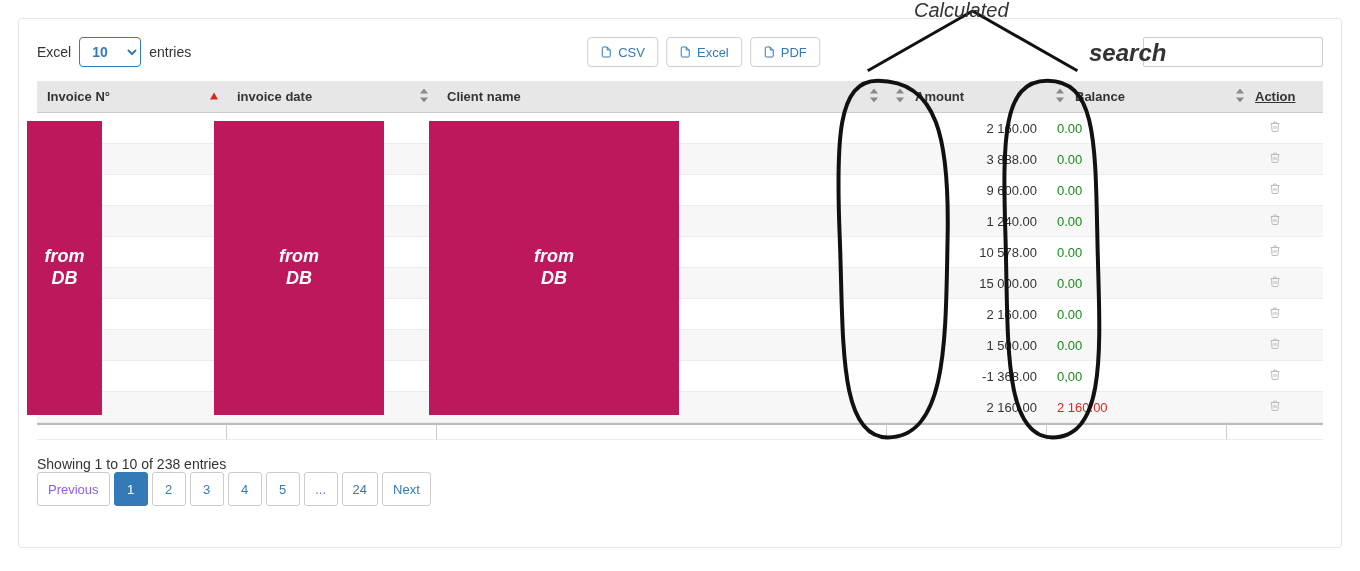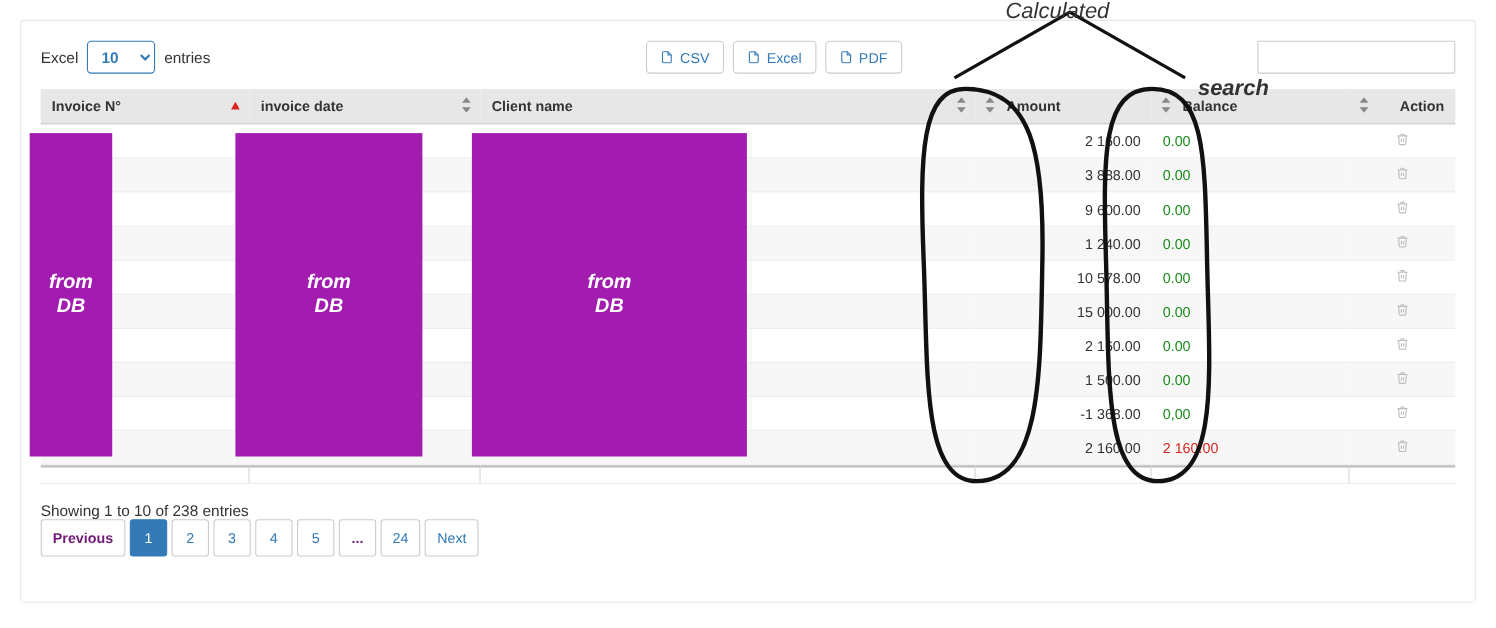--- a/index.html
+++ b/index.html
@@ -139,32 +139,32 @@
     height: 34px;
     display: inline-flex;
     align-items: center;
     justify-content: center;
     padding: 0 10px;
     border-radius: 3px;
     font-size: 13px;
     cursor: pointer;
   }
   .pagination .page-btn.active { background: #337ab7; color: #fff; border-color: #337ab7; }
-  .pagination .page-btn.disabled { color: #701a75; cursor: default; font-weight: bold; }
+  .pagination .page-btn.disabled { color: #8b5cf6; cursor: default; }
 
   
   .overlay {
     position: absolute;
     inset: 0;
     pointer-events: none;
   }
   .overlay svg { width: 100%; height: 100%; overflow: visible; }
   .redact {
     position: absolute;
-    background: #a21caf;
+    background: #be185d;
     color: #fff;
     display: flex;
     align-items: center;
     justify-content: center;
     font-style: italic;
     font-weight: 700;
     font-size: 18px;
     line-height: 1.2;
     text-align: center;
     pointer-events: none;
@@ -252,21 +252,21 @@
         </th>
         <th class="col-balance" style="text-align:left; padding-left:28px;">
           <span>Balance</span>
           <span class="sort-icon" style="left:8px; right:auto;">
             <svg width="10" height="14" viewBox="0 0 10 14">
                   <polygon points="5,0 9,5 1,5" fill="#888"></polygon>
                   <polygon points="1,9 9,9 5,14" fill="#888"></polygon>
                 </svg>
           </span>
         </th>
-        <th class="col-action" style="text-align:right; padding-left:28px;">
+        <th class="col-action" style="text-align:left; padding-left:28px;text-decoration:underline;">
           <span>Action</span>
           <span class="sort-icon" style="left:8px; right:auto;">
             <svg width="10" height="14" viewBox="0 0 10 14">
                   <polygon points="5,0 9,5 1,5" fill="#888"></polygon>
                   <polygon points="1,9 9,9 5,14" fill="#888"></polygon>
                 </svg>
           </span>
         </th>
       </tr>
     </thead>
@@ -458,19 +458,19 @@
 
       <path d="M 850 52 L 955 -8 L 1060 52" stroke="#111" stroke-width="3" fill="none" stroke-linejoin="round"></path>
 
       <path d="M 860 62 C 820 62, 818 120, 822 220 C 826 320, 820 420, 870 420 C 930 420, 928 320, 930 220 C 932 120, 920 62, 860 62 Z" stroke="#111" stroke-width="4" fill="none" stroke-linecap="round" stroke-linejoin="round"></path>
 
       <path d="M 1030 62 C 985 62, 985 120, 988 220 C 991 320, 985 420, 1035 420 C 1092 420, 1082 320, 1080 220 C 1078 120, 1078 62, 1030 62 Z" stroke="#111" stroke-width="4" fill="none" stroke-linecap="round" stroke-linejoin="round"></path>
     </svg>
     <div style="position:absolute; left:895px; top:-20px; font-weight:400; font-style:italic; font-size:20px;">
       <span>Calculated</span>
     </div>
-    <div style="position:absolute; left:1070px; top:20px; font-weight:700; font-style:italic; font-size:20px;margin-top:30px;">
+    <div style="position:absolute; left:1070px; top:20px; font-weight:700; font-style:italic; font-size:24px;">
       <span>search</span>
     </div>
   </div>
 
 </div>
 </div>
 
 </body></html>

